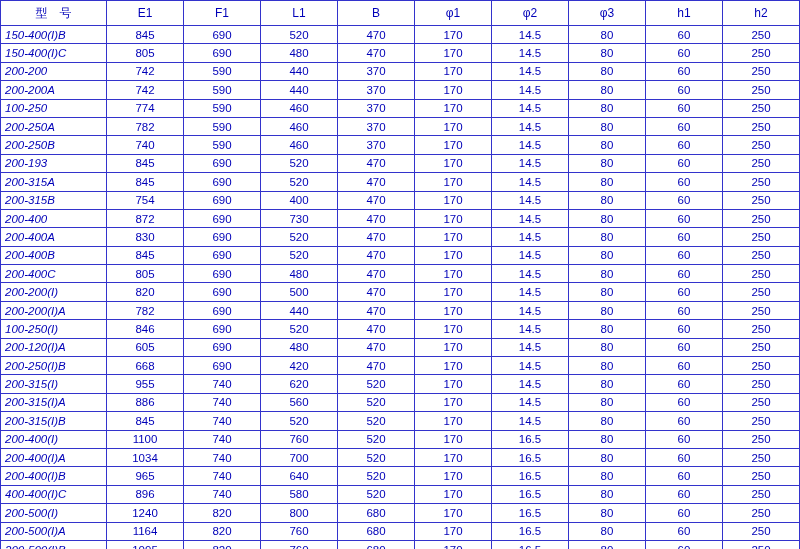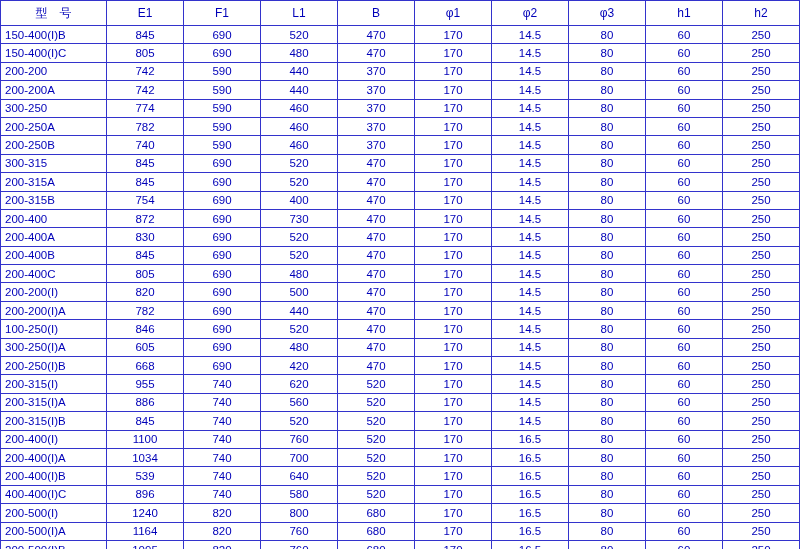--- a/index.html
+++ b/index.html
@@ -33,20 +33,21 @@
     font-size: 12px;
     text-align: center;
   }
   table.spec tbody td {
     height: 15.4px;
     text-align: center;
   }
   table.spec tbody td.model {
     text-align: left;
     padding-left: 4px;
+    font-style: italic;
   }
   
   col.c-model { width: 106px; }
   col.c-num   { width: 77px; }
   
   .wrap {
     width: 800px;
     height: 549px;
     overflow: hidden;
   }
@@ -131,21 +132,21 @@
           <td>440</td>
           <td>370</td>
           <td>170</td>
           <td>14.5</td>
           <td>80</td>
           <td>60</td>
           <td>250</td>
           <td>250</td>
         </tr>
         <tr>
-          <td class="model">300-250</td>
+          <td class="model">100-250</td>
           <td>774</td>
           <td>590</td>
           <td>460</td>
           <td>370</td>
           <td>170</td>
           <td>14.5</td>
           <td>80</td>
           <td>60</td>
           <td>250</td>
           <td>250</td>
@@ -170,21 +171,21 @@
           <td>460</td>
           <td>370</td>
           <td>170</td>
           <td>14.5</td>
           <td>80</td>
           <td>60</td>
           <td>250</td>
           <td>250</td>
         </tr>
         <tr>
-          <td class="model">300-315</td>
+          <td class="model">200-193</td>
           <td>845</td>
           <td>690</td>
           <td>520</td>
           <td>470</td>
           <td>170</td>
           <td>14.5</td>
           <td>80</td>
           <td>60</td>
           <td>250</td>
           <td>250</td>
@@ -300,21 +301,21 @@
           <td>520</td>
           <td>470</td>
           <td>170</td>
           <td>14.5</td>
           <td>80</td>
           <td>60</td>
           <td>250</td>
           <td>250</td>
         </tr>
         <tr>
-          <td class="model">300-250(I)A</td>
+          <td class="model">200-120(I)A</td>
           <td>605</td>
           <td>690</td>
           <td>480</td>
           <td>470</td>
           <td>170</td>
           <td>14.5</td>
           <td>80</td>
           <td>60</td>
           <td>250</td>
           <td>250</td>
@@ -392,21 +393,21 @@
           <td>520</td>
           <td>170</td>
           <td>16.5</td>
           <td>80</td>
           <td>60</td>
           <td>250</td>
           <td>250</td>
         </tr>
         <tr>
           <td class="model">200-400(I)B</td>
-          <td>539</td>
+          <td>965</td>
           <td>740</td>
           <td>640</td>
           <td>520</td>
           <td>170</td>
           <td>16.5</td>
           <td>80</td>
           <td>60</td>
           <td>250</td>
           <td>250</td>
         </tr>

